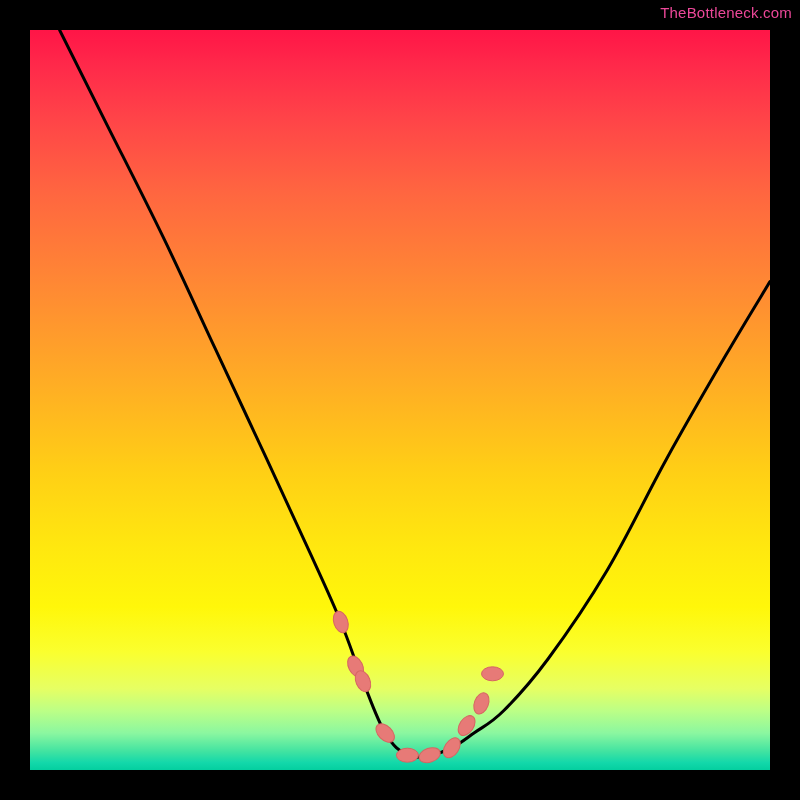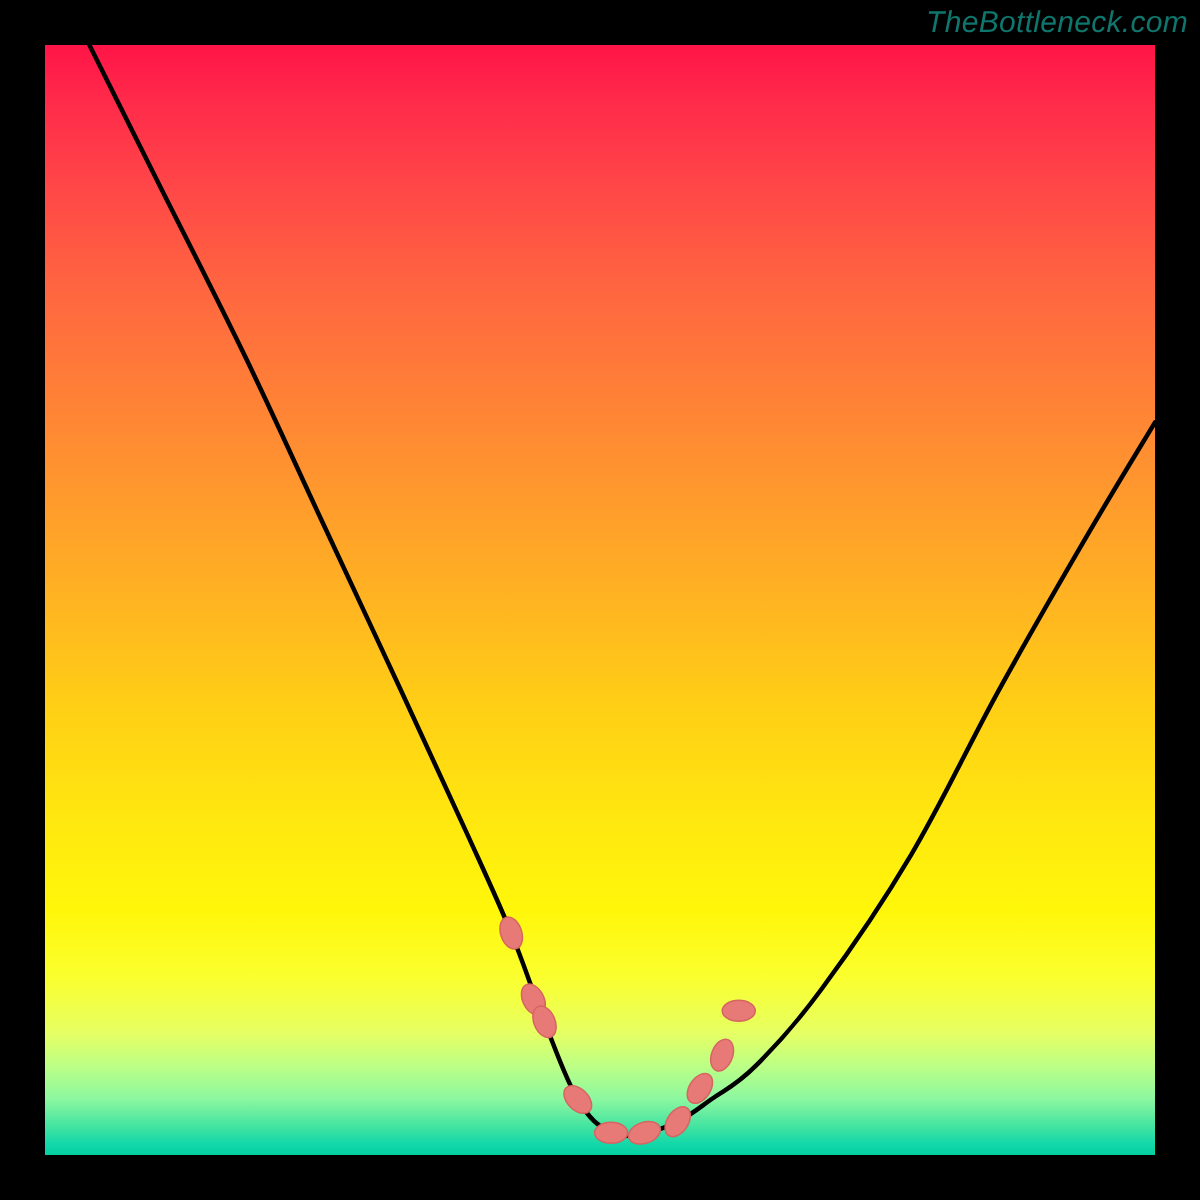--- a/index.html
+++ b/index.html
@@ -49,26 +49,25 @@
   .plot svg {
     position: absolute;
     inset: 0;
     width: 740px;
     height: 740px;
   }
   .attribution {
     position: absolute;
     top: 4px;
     right: 8px;
-    color: #0f766e;
-    font-size: 20px;
+    color: #ec4899;
+    font-size: 15px;
     font-weight: 400;
     letter-spacing: 0.2px;
     user-select: none;
-    font-style: italic;
   }
 </style>
 </head>
 <body>
 
 <div class="frame">
   <div class="plot">
     <svg viewBox="0 0 740 740">
       <g id="curve-group">
           <path d="M 29.60 0.00 C 37.59 15.98, 55.35 51.50, 74.00 88.80 C 92.65 126.10, 113.22 165.91, 133.20 207.20 C 153.18 248.49, 166.35 278.24, 185.00 318.20 C 203.65 358.16, 219.48 391.90, 236.80 429.20 C 254.12 466.50, 267.88 496.10, 281.20 525.40 C 294.52 554.70, 301.48 569.36, 310.80 592.00 C 320.12 614.64, 325.01 631.22, 333.00 651.20 C 340.99 671.18, 347.21 689.68, 355.20 703.00 C 363.19 716.32, 369.41 721.20, 377.40 725.20 C 385.39 729.20, 391.61 726.53, 399.60 725.20 C 407.59 723.87, 413.81 721.80, 421.80 717.80 C 429.79 713.80, 434.68 709.66, 444.00 703.00 C 453.32 696.34, 460.28 694.12, 473.60 680.80 C 486.92 667.48, 499.35 654.31, 518.00 629.00 C 536.65 603.69, 555.89 576.16, 577.20 540.20 C 598.51 504.24, 615.09 467.83, 636.40 429.20 C 657.71 390.57, 676.95 357.57, 695.60 325.60 C 714.25 293.63, 732.01 264.92, 740.00 251.60" fill="none" stroke="#000000" stroke-width="3" stroke-linecap="round"></path>

